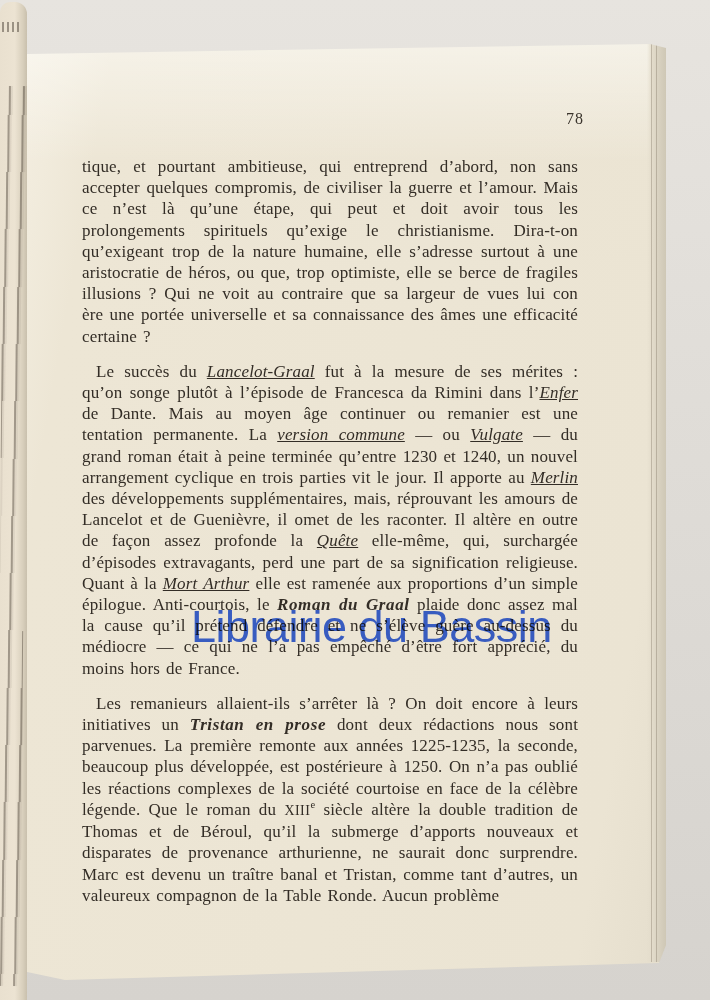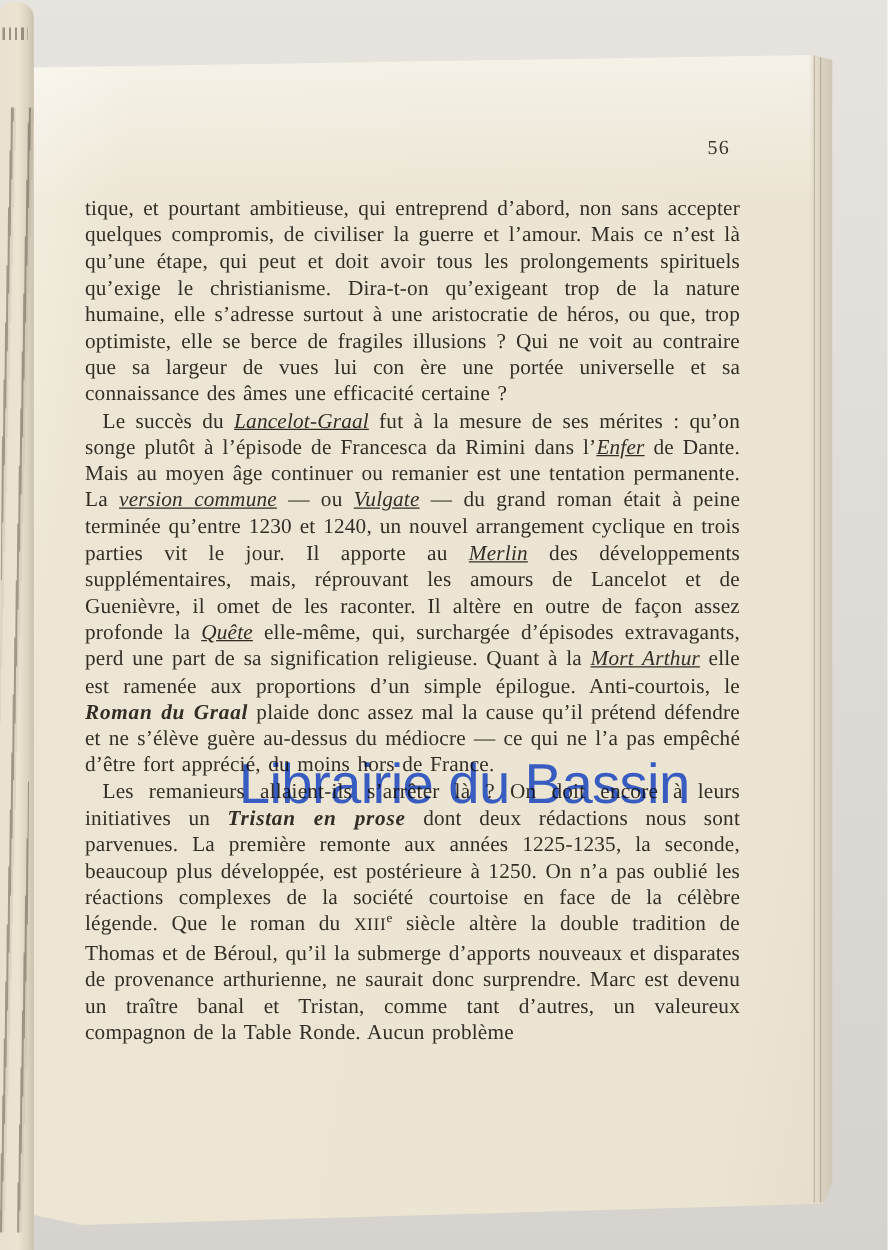--- a/index.html
+++ b/index.html
@@ -66,21 +66,21 @@
     position:absolute;left:0;right:0;text-align:center;
     font-style:italic;font-size:17px;letter-spacing:3px;color:#3a342c;
   }
   .running-folio{
     position:absolute;right:8px;top:2px;font-size:16px;color:#3a342c;letter-spacing:1px;
   }
   .text-block{
     font-size:17px;line-height:21.2px;text-align:justify;
     word-spacing:1.5px;letter-spacing:.15px;
   }
-  .text-block p{margin:0;}
+  .text-block p{margin:14px;}
   .text-block p.indent{text-indent:14px;}
   .seg-plain{}
   .seg-italic{font-style:italic;text-decoration:underline;}
   .seg-bolditalic{font-style:italic;font-weight:700;letter-spacing:.6px;}
   .seg-smallcaps{font-size:.82em;letter-spacing:.5px;}
   .seg-sup{vertical-align:super;font-size:.62em;line-height:0;}
 
   
   .watermark{
     position:absolute;left:191px;top:604px;z-index:6;
@@ -102,21 +102,21 @@
 
   <div class="page">
     <div class="top-sheen"></div>
     <div class="fore-edge">
       <div class="line" style="left:4px"></div>
       <div class="line" style="left:9px"></div>
     </div>
 
     <div class="content">
       <div class="running-head">
-        <div class="running-folio">56</div>
+        <div class="running-folio">78</div>
       </div>
       <div class="text-block">
           <p><span class="seg-plain">tique, et pourtant ambitieuse, qui entreprend d’abord, non sans accepter quelques compromis, de civiliser la guerre et l’amour. Mais ce n’est là qu’une étape, qui peut et doit avoir tous les prolongements spirituels qu’exige le christianisme. Dira-t-on qu’exigeant trop de la nature humaine, elle s’adresse surtout à une aristocratie de héros, ou que, trop optimiste, elle se berce de fragiles illusions&nbsp;? Qui ne voit au contraire que sa largeur de vues lui con ère une portée universelle et sa connaissance des âmes une efficacité certaine&nbsp;?</span></p>
           <p class="indent"><span class="seg-plain">Le succès du </span><span class="seg-italic">Lancelot-Graal</span><span class="seg-plain"> fut à la mesure de ses mérites&nbsp;: qu’on songe plutôt à l’épisode de Francesca da Rimini dans l’</span><span class="seg-italic">Enfer</span><span class="seg-plain"> de Dante. Mais au moyen âge continuer ou remanier est une tentation permanente. La </span><span class="seg-italic">version commune</span><span class="seg-plain"> — ou </span><span class="seg-italic">Vulgate</span><span class="seg-plain"> — du grand roman était à peine terminée qu’entre 1230 et 1240, un nouvel arrangement cyclique en trois parties vit le jour. Il apporte au </span><span class="seg-italic">Merlin</span><span class="seg-plain"> des développements supplémentaires, mais, réprouvant les amours de Lancelot et de Guenièvre, il omet de les raconter. Il altère en outre de façon assez profonde la </span><span class="seg-italic">Quête</span><span class="seg-plain"> elle-même, qui, surchargée d’épisodes extravagants, perd une part de sa signification religieuse. Quant à la </span><span class="seg-italic">Mort Arthur</span><span class="seg-plain"> elle est ramenée aux proportions d’un simple épilogue. Anti-courtois, le </span><span class="seg-bolditalic">Roman du Graal</span><span class="seg-plain"> plaide donc assez mal la cause qu’il prétend défendre et ne s’élève guère au-dessus du médiocre — ce qui ne l’a pas empêché d’être fort apprécié, du moins hors de France.</span></p>
           <p class="indent"><span class="seg-plain">Les remanieurs allaient-ils s’arrêter là&nbsp;? On doit encore à leurs initiatives un </span><span class="seg-bolditalic">Tristan en prose</span><span class="seg-plain"> dont deux rédactions nous sont parvenues. La première remonte aux années 1225-1235, la seconde, beaucoup plus développée, est postérieure à 1250. On n’a pas oublié les réactions complexes de la société courtoise en face de la célèbre légende. Que le roman du </span><span class="seg-smallcaps">XIII</span><span class="seg-sup">e</span><span class="seg-plain"> siècle altère la double tradition de Thomas et de Béroul, qu’il la submerge d’apports nouveaux et disparates de provenance arthurienne, ne saurait donc surprendre. Marc est devenu un traître banal et Tristan, comme tant d’autres, un valeureux compagnon de la Table Ronde. Aucun problème</span></p>
         </div>
     </div>
   </div>
 
   <div class="watermark" style="color: rgb(45, 90, 230);">Librairie du Bassin</div>

